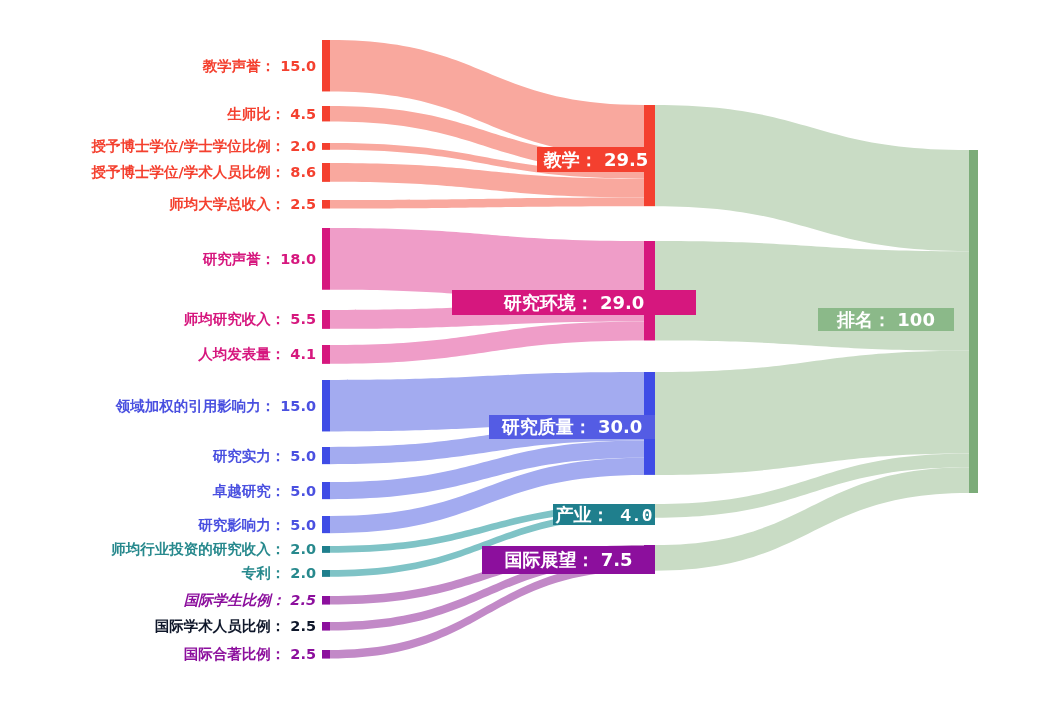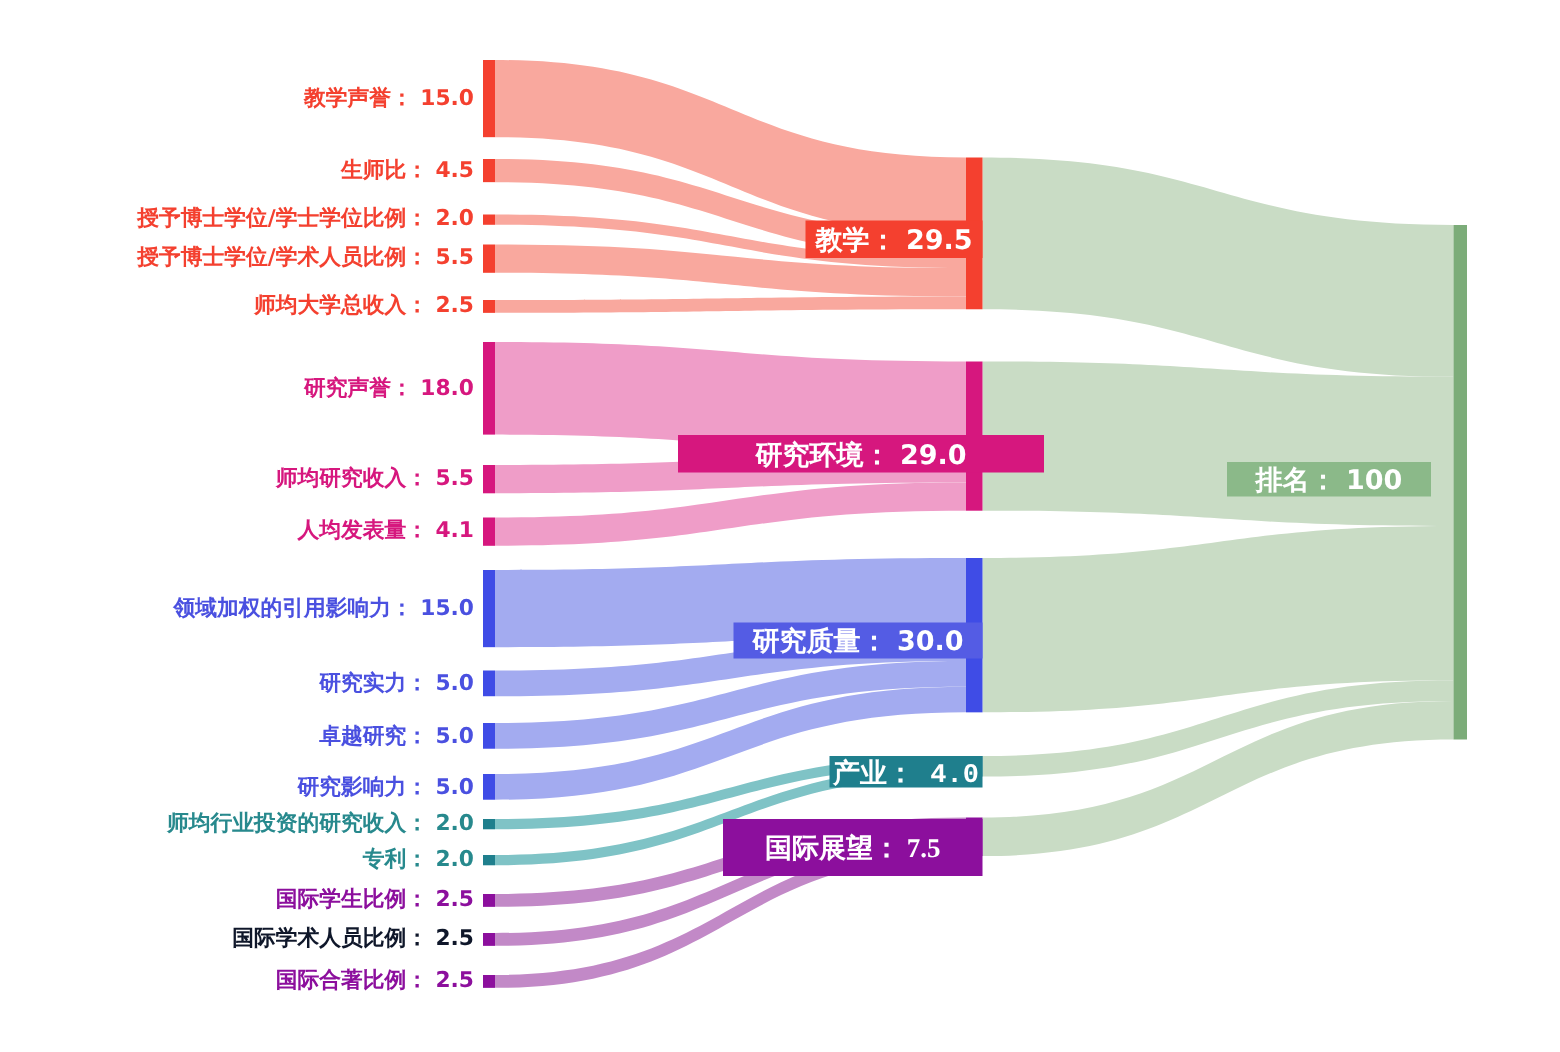--- a/index.html
+++ b/index.html
@@ -59,34 +59,34 @@
       <rect x="644" y="241" width="11" height="99.47" fill="#d6177e"></rect>
       <rect x="644" y="372" width="11" height="102.9" fill="#3f4ce6"></rect>
       <rect x="644" y="504" width="11" height="13.72" fill="#1f7f8d"></rect>
       <rect x="644" y="545" width="11" height="25.725" fill="#8c0f9d"></rect>
       <rect x="969" y="150" width="9" height="343" fill="#7cac79"></rect>
     </svg>
   <div id="labels">
       <div class="metric-label" style="top: 55.725px; color: rgb(244, 64, 47);">教学声誉：  15.0</div>
       <div class="metric-label" style="top: 103.718px; color: rgb(244, 64, 47);">生师比：  4.5</div>
       <div class="metric-label" style="top: 136.43px; color: rgb(244, 64, 47);">授予博士学位/学士学位比例：  2.0</div>
-      <div class="metric-label" style="top: 162.433px; color: rgb(244, 64, 47);">授予博士学位/学术人员比例：  5.5</div>
+      <div class="metric-label" style="top: 162.433px; color: rgb(244, 64, 47);">授予博士学位/学术人员比例：  8.6</div>
       <div class="metric-label" style="top: 194.287px; color: rgb(244, 64, 47);">师均大学总收入：  2.5</div>
       <div class="metric-label" style="top: 248.87px; color: rgb(214, 23, 126);">研究声誉：  18.0</div>
       <div class="metric-label" style="top: 309.433px; color: rgb(214, 23, 126);">师均研究收入：  5.5</div>
       <div class="metric-label" style="top: 344.433px; color: rgb(214, 23, 126);">人均发表量：  4.1</div>
       <div class="metric-label" style="top: 395.725px; color: rgb(74, 80, 224);">领域加权的引用影响力：  15.0</div>
       <div class="metric-label" style="top: 445.575px; color: rgb(74, 80, 224);">研究实力：  5.0</div>
       <div class="metric-label" style="top: 480.575px; color: rgb(74, 80, 224);">卓越研究：  5.0</div>
       <div class="metric-label" style="top: 514.575px; color: rgb(74, 80, 224);">研究影响力：  5.0</div>
       <div class="metric-label" style="top: 539.43px; color: rgb(39, 137, 141);">师均行业投资的研究收入：  2.0</div>
       <div class="metric-label" style="top: 563.43px; color: rgb(39, 137, 141);">专利：  2.0</div>
-      <div class="metric-label" style="top: 590.288px; color: rgb(140, 15, 157);">国际学生比例：  2.5</div>
+      <div class="metric-label" style="top: 590.288px; color: rgb(140, 15, 157); font-style: italic;">国际学生比例：  2.5</div>
       <div class="metric-label" style="top: 616.288px; color: #0f172a;">国际学术人员比例：  2.5</div>
       <div class="metric-label" style="top: 644.288px; color: rgb(140, 15, 157);">国际合著比例：  2.5</div>
       <div class="cat-label" style="left: 537px; top: 147px; width: 118px; height: 25px; background: rgb(244, 64, 47);">教学：  29.5</div>
       <div class="cat-label" style="left: 452px; top: 290px; width: 244px; height: 25px; background: rgb(214, 23, 126);">研究环境：  29.0</div>
       <div class="cat-label" style="left: 489px; top: 415px; width: 166px; height: 24px; background: rgb(84, 92, 228);">研究质量：  30.0</div>
       <div class="cat-label" style="left: 553px; top: 504px; width: 102px; height: 21px; background: rgb(31, 127, 141); font-family: Liberation Mono, monospace;">产业：  4.0</div>
-      <div class="cat-label" style="left: 482px; top: 546px; width: 173px; height: 38px; background: rgb(140, 15, 157); font-family: Liberation Serif, serif;">国际展望：  7.5</div>
+      <div class="cat-label" style="left: 482px; top: 546px; width: 173px; height: 28px; background: rgb(140, 15, 157);">国际展望：  7.5</div>
       <div class="cat-label" style="left: 818px; top: 308px; width: 136px; height: 23px; background: rgb(139, 185, 137);">排名：  100</div>
     </div>
 </div>
 
 </body></html>

